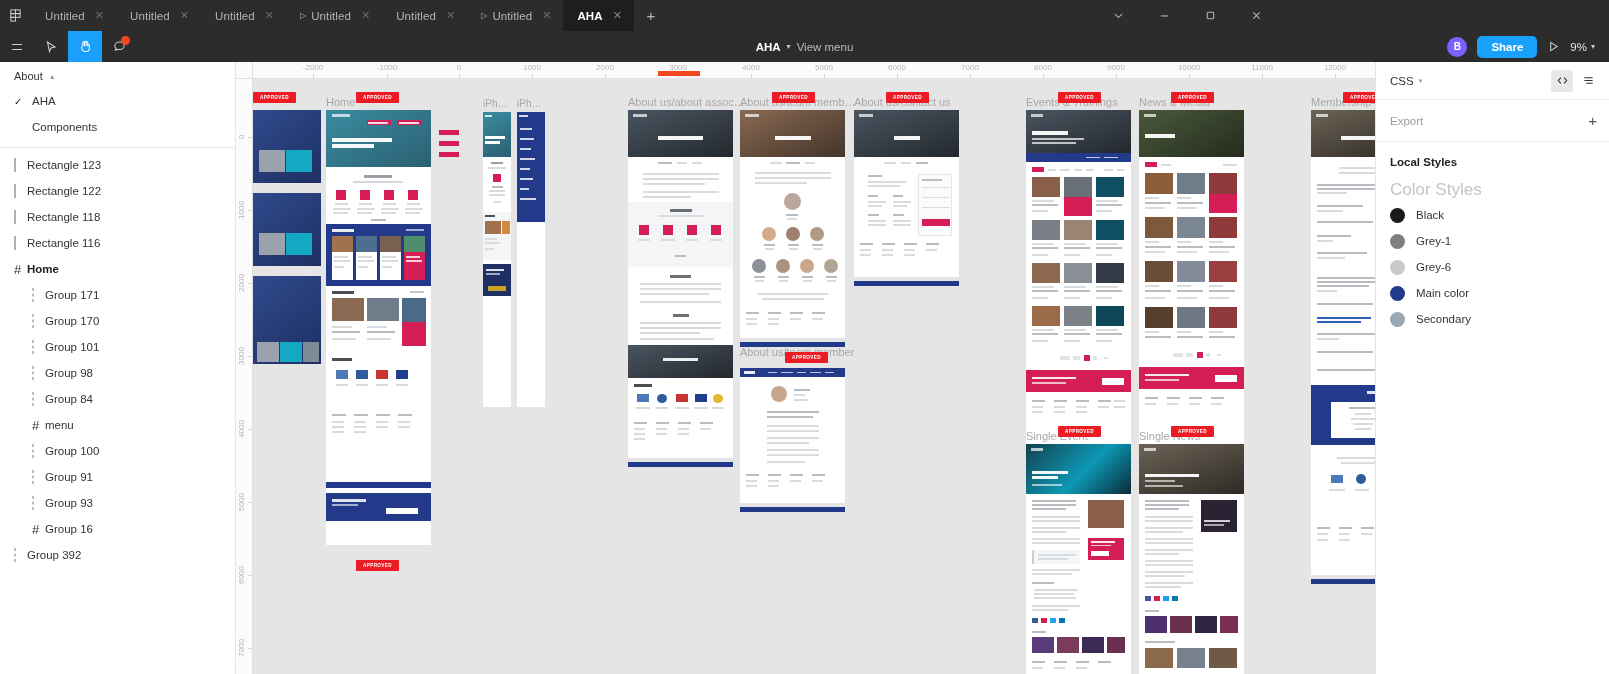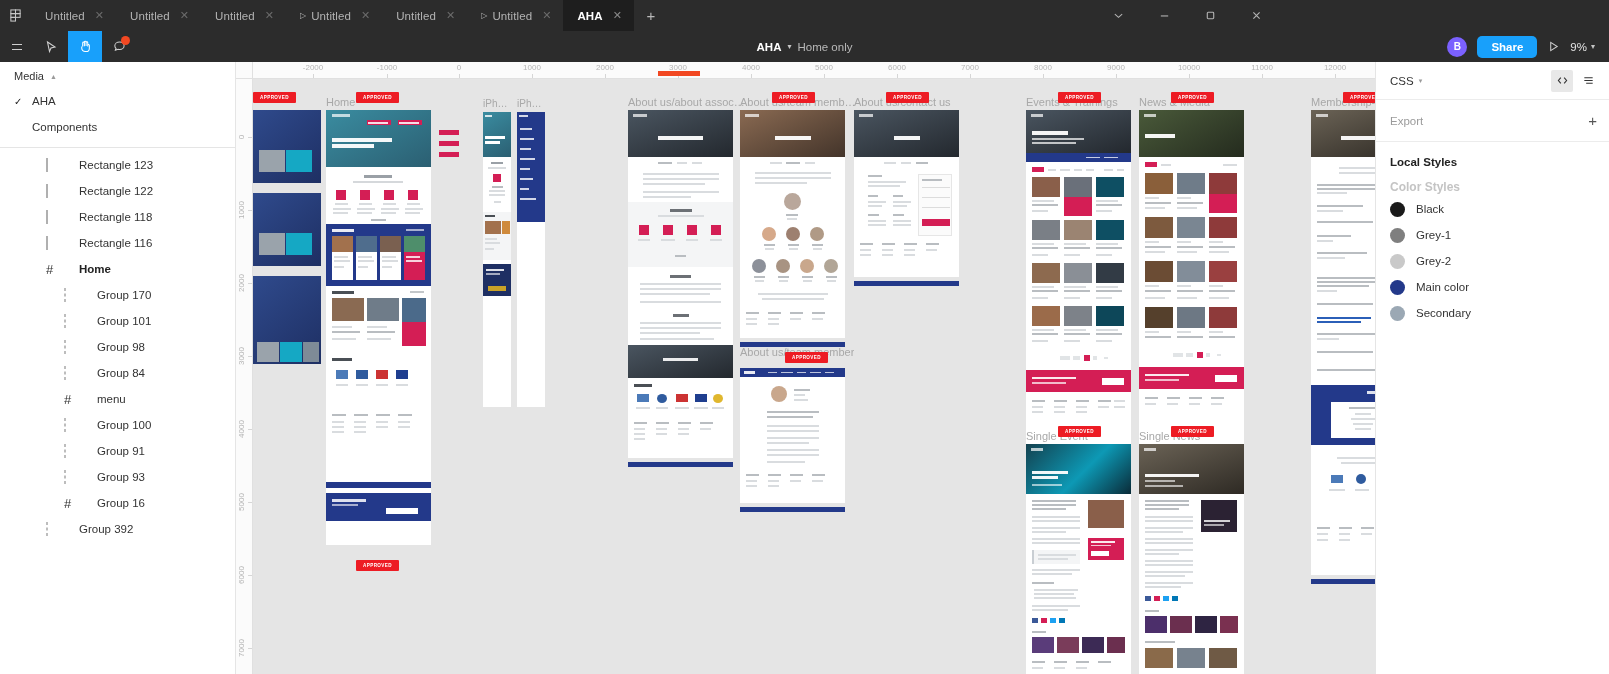--- a/index.html
+++ b/index.html
@@ -101,21 +101,21 @@
   .page-row {
     display: flex; align-items: center; height: 26px;
     padding-left: 14px; font-size: 11.5px; color: #333;
   }
   .page-row .check { width: 16px; font-size: 10px; color: #222; }
   .page-row .page-name { margin-left: 2px; }
   .pages-divider { height: 1px; background: #e5e5e5; margin: 7px 0 4px; }
 
   .layer-row {
     display: flex; align-items: center; height: 26px;
-    padding-left: 14px; font-size: 11.5px; color: #333; gap: 20px; margin-left: 32px;
+    padding-left: 14px; font-size: 11.5px; color: #333; gap: 0;
   }
   .layer-row.indent { padding-left: 32px; }
   .layer-row.bold .layer-name { font-weight: bold; color: #222; }
   .layer-ic { width: 13px; height: 13px; flex: 0 0 13px; position: relative; }
   .ic-rect { border: 1.4px solid #b0b0b0; width: 11px; height: 11px; margin-top:1px;}
   .ic-frame { color: #333; font-size: 13px; line-height: 13px; font-weight: 300; }
   .ic-group {
     width: 11px; height: 11px; margin-top: 1px;
     border: 1.4px dashed #bdbdbd;
   }
@@ -215,21 +215,21 @@
   .export-row {
     display: flex; align-items: center; height: 42px; padding: 0 12px 0 14px;
     border-bottom: 1px solid #ececec;
   }
   .export-label { font-size: 11.5px; color: #9b9b9b; }
   .export-plus { margin-left: auto; font-size: 15px; color: #555; }
   .local-styles-title {
     font-size: 11.5px; font-weight: bold; color: #222;
     padding: 14px 14px 0;
   }
-  .color-styles-sub { font-size: 12px; color: #c4c4c4; padding: 12px 14px 2px; font-weight: bold; }
+  .color-styles-sub { font-size: 17px; color: #c4c4c4; padding: 12px 14px 2px; }
   .style-row {
     display: flex; align-items: center; gap: 11px; height: 26px; padding: 0 14px;
   }
   .swatch { width: 15px; height: 15px; border-radius: 50%; flex: 0 0 15px; }
   .style-name { font-size: 11.5px; color: #333; }
 </style>
 </head>
 <body>
 
 <div id="tabbar">
@@ -318,41 +318,41 @@
   <div class="tool">
     <svg width="15" height="15" viewBox="0 0 16 16" fill="none" stroke="#cfcfcf" stroke-width="1.1">
       <path d="M8.2 3.2c2.6 0 4.7 1.8 4.7 4s-2.1 4-4.7 4c-.6 0-1.2-.1-1.7-.3L3.6 12l.7-2c-.8-.7-1.3-1.7-1.3-2.8 0-2.2 2.1-4 5.2-4z"></path>
     </svg>
     <span class="notif-dot"></span>
   </div>
 
   <div id="doc-title-wrap">
     <span class="doc-title">AHA</span>
     <span class="doc-caret">▾</span>
-    <span class="view-only">Home only</span>
+    <span class="view-only">View menu</span>
   </div>
 
   <div class="tb-right">
     <div class="avatar">B</div>
     <button class="share-btn">Share</button>
     <div class="present-btn">
       <svg width="13" height="13" viewBox="0 0 14 14" fill="none" stroke="#cfcfcf" stroke-width="1.1">
           <path d="M4 2.5 L11 7 L4 11.5 Z"></path>
         </svg>
     </div>
     <div class="zoom-ctl">
       <span>9%</span>
       <span class="zoom-caret">▾</span>
     </div>
   </div>
 </div>
 
 <div id="left-panel">
   <div class="pages-hdr">
-    <span>Media</span>
+    <span>About</span>
     <span class="caret">▲</span>
   </div>
 
   <div class="page-row">
     <span class="check">✓</span>
     <span class="page-name">AHA</span>
   </div>
   <div class="page-row">
     <span class="check"></span>
     <span class="page-name">Components</span>
@@ -372,20 +372,24 @@
     <span class="layer-ic"><span class="ic-rect"></span></span>
     <span class="layer-name">Rectangle 118</span>
   </div>
   <div class="layer-row">
     <span class="layer-ic"><span class="ic-rect"></span></span>
     <span class="layer-name">Rectangle 116</span>
   </div>
   <div class="layer-row bold">
     <span class="layer-ic ic-frame">#</span>
     <span class="layer-name">Home</span>
+  </div>
+  <div class="layer-row indent">
+    <span class="layer-ic"><span class="ic-group"></span></span>
+    <span class="layer-name">Group 171</span>
   </div>
   <div class="layer-row indent">
     <span class="layer-ic"><span class="ic-group"></span></span>
     <span class="layer-name">Group 170</span>
   </div>
   <div class="layer-row indent">
     <span class="layer-ic"><span class="ic-group"></span></span>
     <span class="layer-name">Group 101</span>
   </div>
   <div class="layer-row indent">
@@ -1283,21 +1287,21 @@
   <div class="style-row">
     <span class="swatch" style="background:#1A1A1A"></span>
     <span class="style-name">Black</span>
   </div>
   <div class="style-row">
     <span class="swatch" style="background:#7F7F7F"></span>
     <span class="style-name">Grey-1</span>
   </div>
   <div class="style-row">
     <span class="swatch" style="background:#C9C9C9"></span>
-    <span class="style-name">Grey-2</span>
+    <span class="style-name">Grey-6</span>
   </div>
   <div class="style-row">
     <span class="swatch" style="background:#23398A"></span>
     <span class="style-name">Main color</span>
   </div>
   <div class="style-row">
     <span class="swatch" style="background:#9BA8B4"></span>
     <span class="style-name">Secondary</span>
   </div>
 </div>

